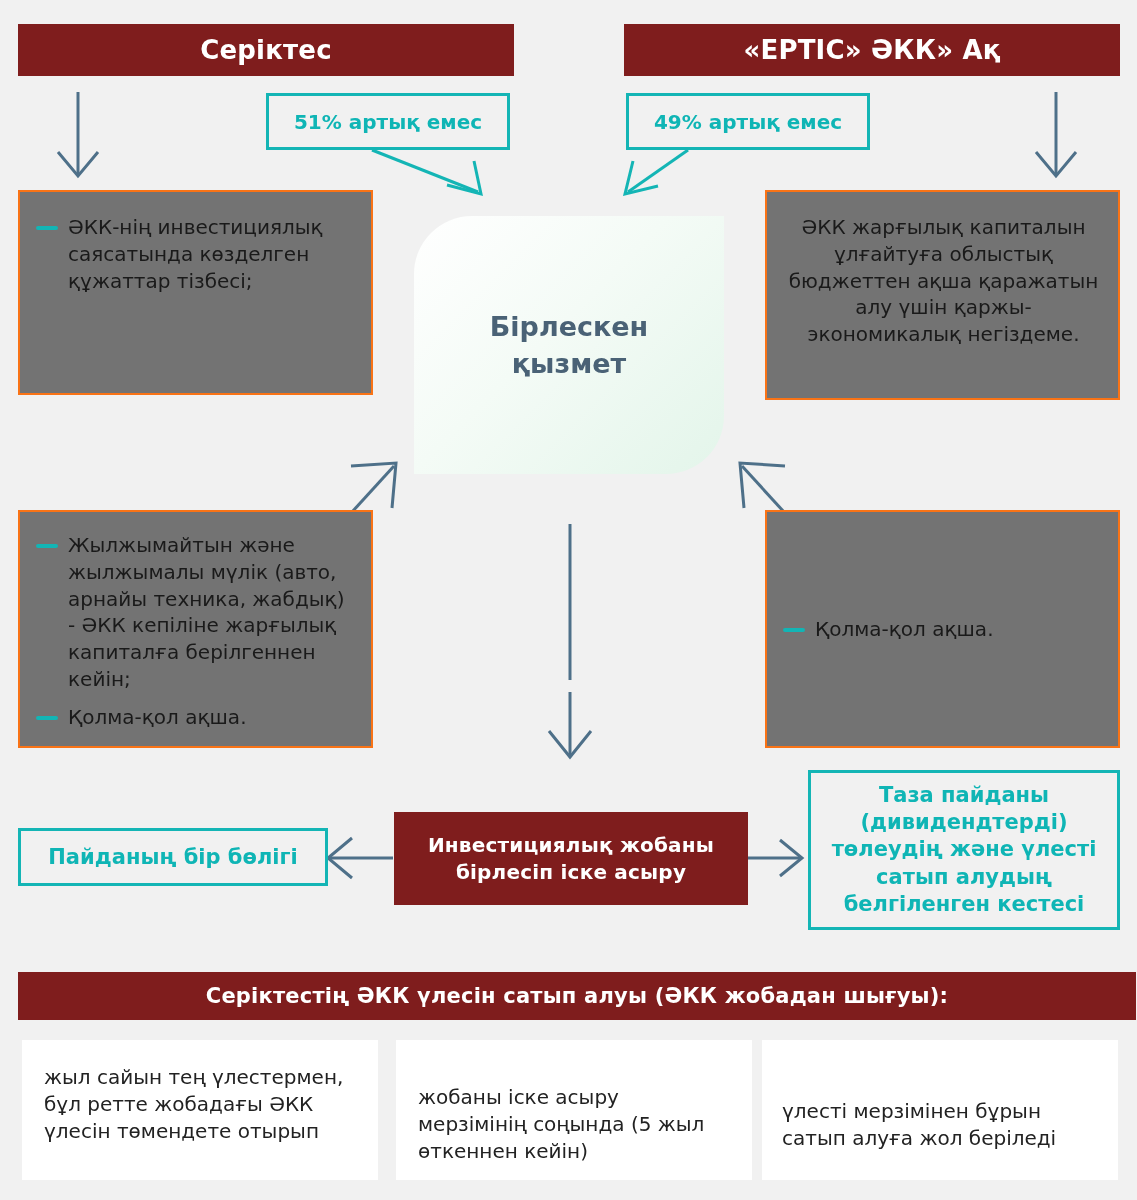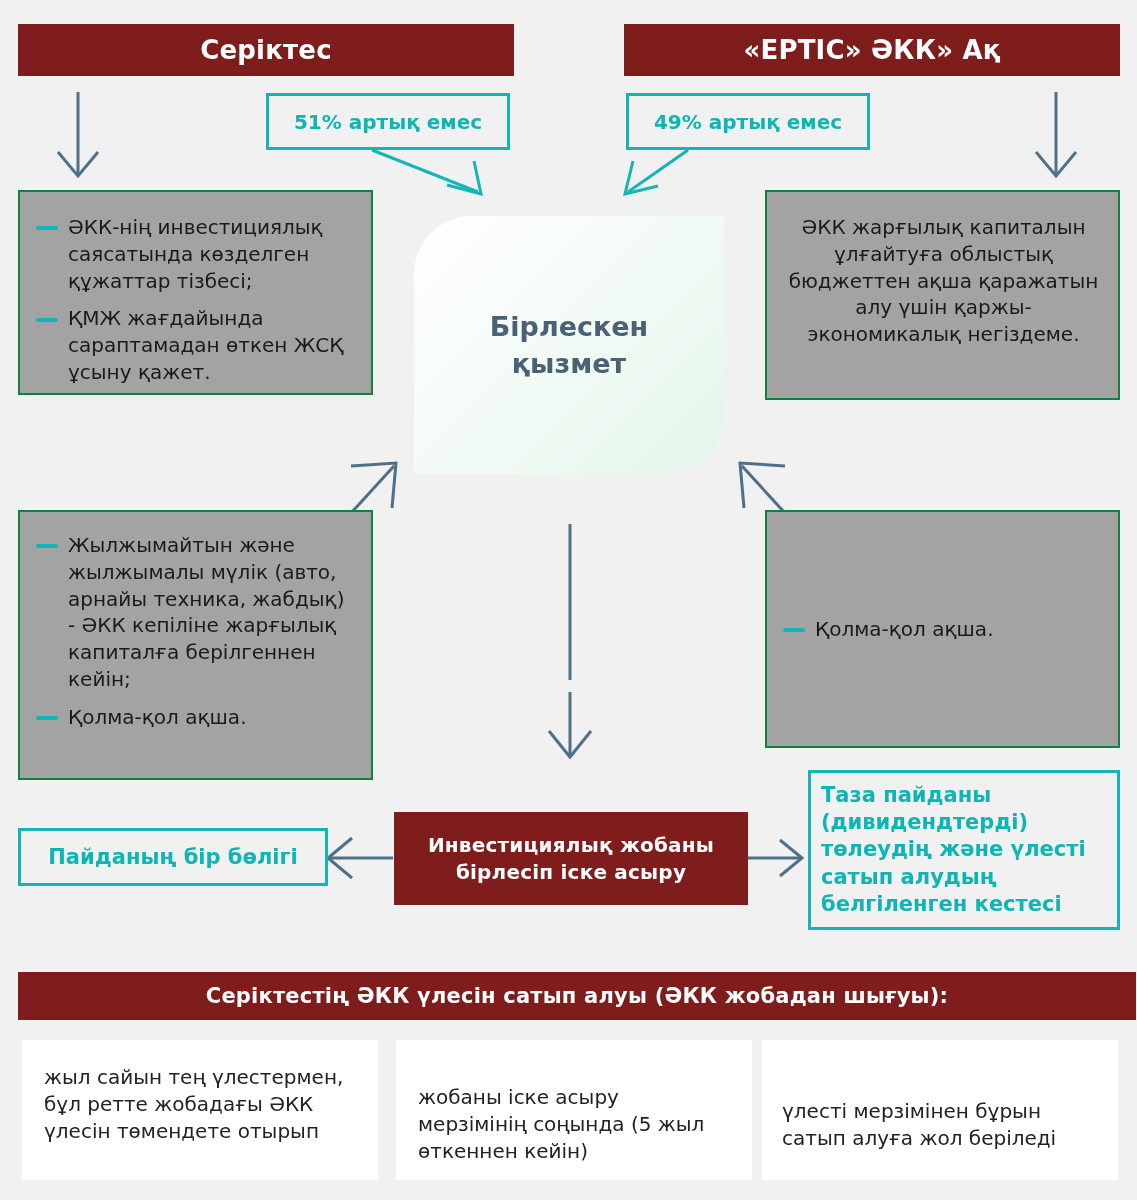--- a/index.html
+++ b/index.html
@@ -35,26 +35,27 @@
 
   
   .teal-outline {
     border: 3px solid #14B5B5;
     background: #f1f1f1;
     color: #0FB5B5;
     font-weight: bold;
     display: flex;
     align-items: center;
     justify-content: center;
+    text-align: center;
   }
 
   
   .slate-box {
-    border: 2px solid #15803d;
-    background: #a3a3a3;
+    border: 2px solid #f97316;
+    background: #737373;
     color: #1a1a1a;
   }
 
   
   .white-box {
     background: #ffffff;
     color: #222222;
   }
 
   
@@ -174,39 +175,35 @@
   <div class="abs teal-outline" style="left:626px; top:93px; width:244px; height:57px; font-size:20px;">
     <span>49% артық емес</span>
   </div>
 
   <div class="abs slate-box" style="left:18px; top:190px; width:355px; height:205px; padding:22px 18px 0 14px; font-size:20px;">
     <ul class="bullets">
       <li>
         <span class="dash"></span>
         <span>ӘКК-нің инвестициялық саясатында көзделген құжаттар тізбесі;</span>
       </li>
-      <li>
-        <span class="dash"></span>
-        <span>ҚМЖ жағдайында сараптамадан өткен ЖСҚ ұсыну қажет.</span>
-      </li>
     </ul>
   </div>
 
   <div class="abs slate-box" style="left:765px; top:190px; width:355px; height:210px; padding:22px 16px 0 18px; font-size:20px;text-align:center;">
     <div class="plain-text">ӘКК жарғылық капиталын ұлғайтуға облыстық бюджеттен ақша қаражатын алу үшін қаржы-экономикалық негіздеме.</div>
   </div>
 
   <div class="abs center-card" style="left:414px; top:216px; width:310px; height:258px; font-size:27px;">
     <div>
       <div>Бірлескен</div>
       <div>қызмет</div>
     </div>
   </div>
 
-  <div class="abs slate-box" style="left:18px; top:510px; width:355px; height:270px; padding:20px 14px 0 14px; font-size:20px;">
+  <div class="abs slate-box" style="left:18px; top:510px; width:355px; height:238px; padding:20px 14px 0 14px; font-size:20px;">
     <ul class="bullets">
       <li>
         <span class="dash"></span>
         <span>Жылжымайтын және жылжымалы мүлік (авто, арнайы техника, жабдық) - ӘКК кепіліне жарғылық капиталға берілгеннен кейін;</span>
       </li>
       <li>
         <span class="dash"></span>
         <span>Қолма-қол ақша.</span>
       </li>
     </ul>

